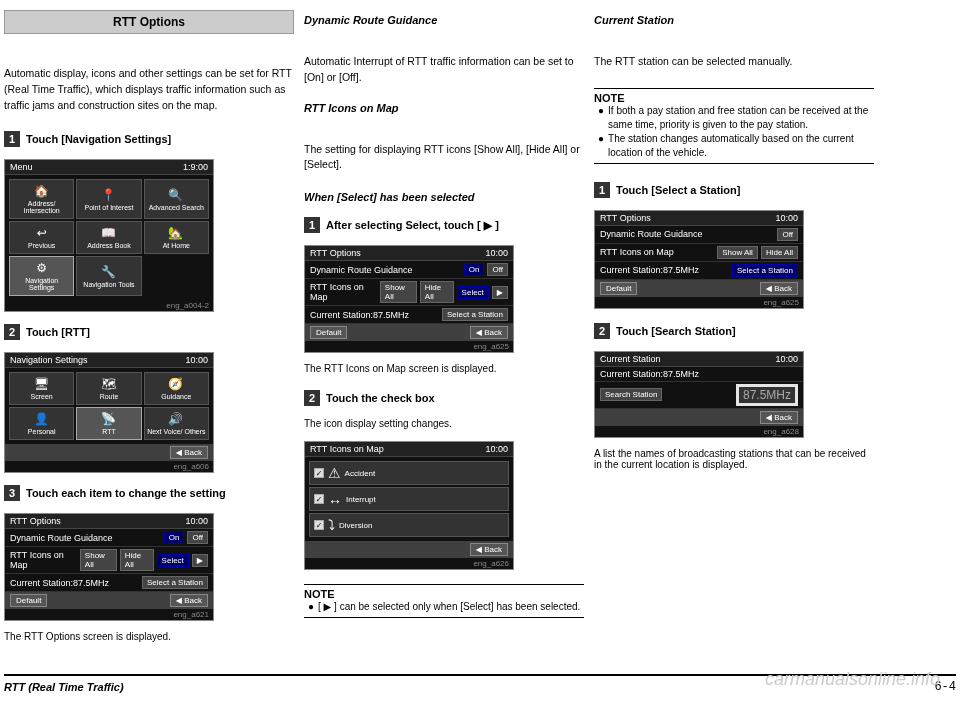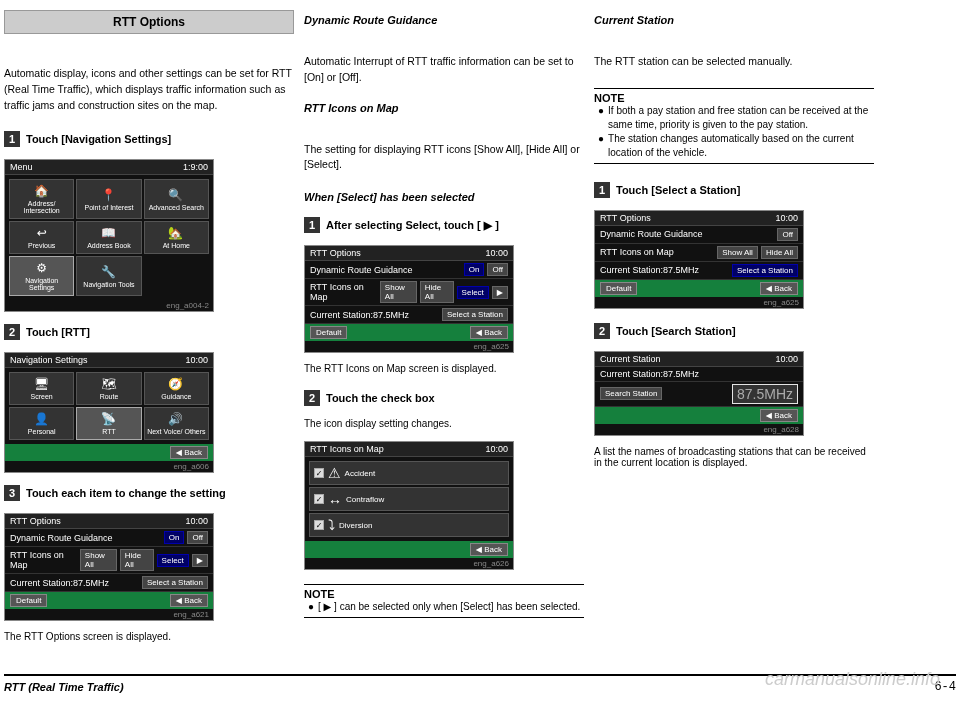--- a/index.html
+++ b/index.html
@@ -176,21 +176,21 @@
     }
     .rtt-btn-selected {
       background: #006;
       border: 1px solid #00a;
     }
     .rtt-footer {
       display: flex;
       justify-content: space-between;
       padding: 2px 5px;
       font-size: 9px;
-      background: #15803d;
+      background: #404040;
     }
     .nav-grid {
       display: grid;
       grid-template-columns: 1fr 1fr 1fr;
       gap: 2px;
       padding: 4px;
     }
     .nav-item {
       background: #333;
       border: 1px solid #555;
@@ -437,21 +437,21 @@
 
         <div style="padding:4px;">
           <div class="map-item" style="margin-bottom:2px;">
             <div class="checkbox">✓</div>
             <span style="font-size:14px;">⚠</span>
             <span>Accident</span>
           </div>
           <div class="map-item" style="margin-bottom:2px;">
             <div class="checkbox">✓</div>
             <span style="font-size:14px;">↔</span>
-            <span>Contraflow</span>
+            <span>Interrupt</span>
           </div>
           <div class="map-item">
             <div class="checkbox">✓</div>
             <span style="font-size:14px;">⤵</span>
             <span>Diversion</span>
           </div>
         </div>
         <div class="rtt-footer">
           <span></span>
           <span class="btn-small">◀ Back</span>
@@ -526,21 +526,21 @@
       <div class="screen-rtt" style="width:210px;">
         <div class="rtt-header">
           <span>Current Station</span>
           <span>10:00</span>
         </div>
         <div class="rtt-row">
           <span>Current Station:87.5MHz</span>
         </div>
         <div class="rtt-row">
           <span class="rtt-btn">Search Station</span>
-          <span style="color:#aaa;font-size:14px;background:#333;padding:1px 4px;border:1px solid #e5e5e5;">87.5MHz</span>
+          <span style="color:#aaa;font-size:12px;background:#333;padding:1px 4px;border:3px solid #e5e5e5;">87.5MHz</span>
         </div>
         <div class="rtt-footer">
           <span></span>
           <span class="btn-small">◀ Back</span>
         </div>
         <div class="eng-label" style="padding:1px 4px;">eng_a628</div>
       </div>
 
       <p class="caption-text">A list the names of broadcasting stations that can be received in the current location is displayed.</p>
     </div>

